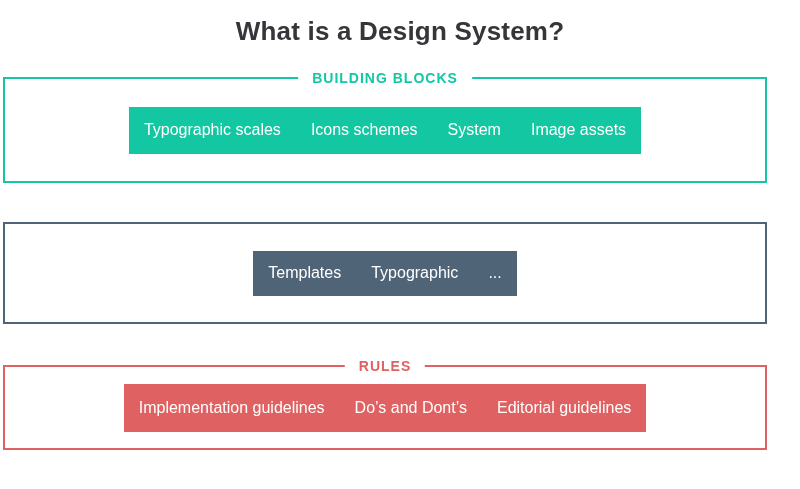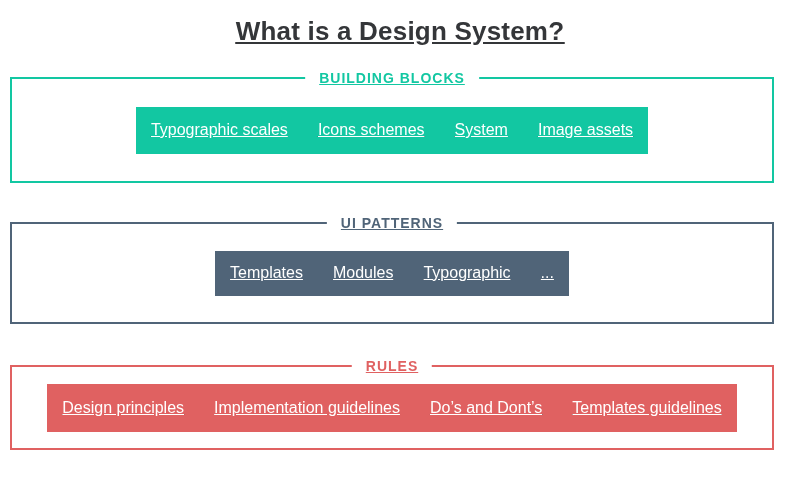--- a/index.html
+++ b/index.html
@@ -3,21 +3,21 @@
 <meta charset="utf-8">
 <style>
   :root{
     --teal:#12c7a2;
     --slate:#506478;
     --red:#e06161;
     --title:#343639;
     --chip-text:#ffffff;
     --background:#ffffff;
   }
-  *{ box-sizing:border-box;text-decoration:underline; }
+  *{ box-sizing:border-box; }
   html,body{ margin:0; padding:0; }
   body{
     width:800px; height:489px;
     background:var(--background);
     font-family:"Liberation Sans", sans-serif;
     overflow:hidden;
   }
   .page{ position:relative; width:800px; height:489px; }
 
   .title{
@@ -25,21 +25,21 @@
     padding-top:16px;
     text-align:center;
     font-size:26px;
     font-weight:bold;
     letter-spacing:0.2px;
     color:var(--title);
   }
 
   .box{
     position:absolute;
-    left:10px;
+    left:3px;
     width:764px;
     border:2px solid;
     background:transparent;
   }
   .box .legend{
     position:absolute;
     top:-11px;
     left:50%;
     transform:translateX(-50%);
     background:var(--background);
@@ -90,32 +90,29 @@
     <span class="legend">BUILDING BLOCKS</span>
     <div class="chips">
       <span class="chip">Typographic scales</span>
       <span class="chip">Icons schemes</span>
       <span class="chip">System</span>
       <span class="chip">Image assets</span>
     </div>
   </section>
 
   <section class="box s-slate">
-    <span class="legend">UI PATTERNS</span>
     <div class="chips">
       <span class="chip">Templates</span>
-      <span class="chip">Modules</span>
       <span class="chip">Typographic</span>
       <span class="chip">...</span>
     </div>
   </section>
 
   <section class="box s-red">
     <span class="legend">RULES</span>
     <div class="chips">
-      <span class="chip">Design principles</span>
       <span class="chip">Implementation guidelines</span>
       <span class="chip">Do’s and Dont’s</span>
-      <span class="chip">Templates guidelines</span>
+      <span class="chip">Editorial guidelines</span>
     </div>
   </section>
 
 </div>
 
 </body></html>

